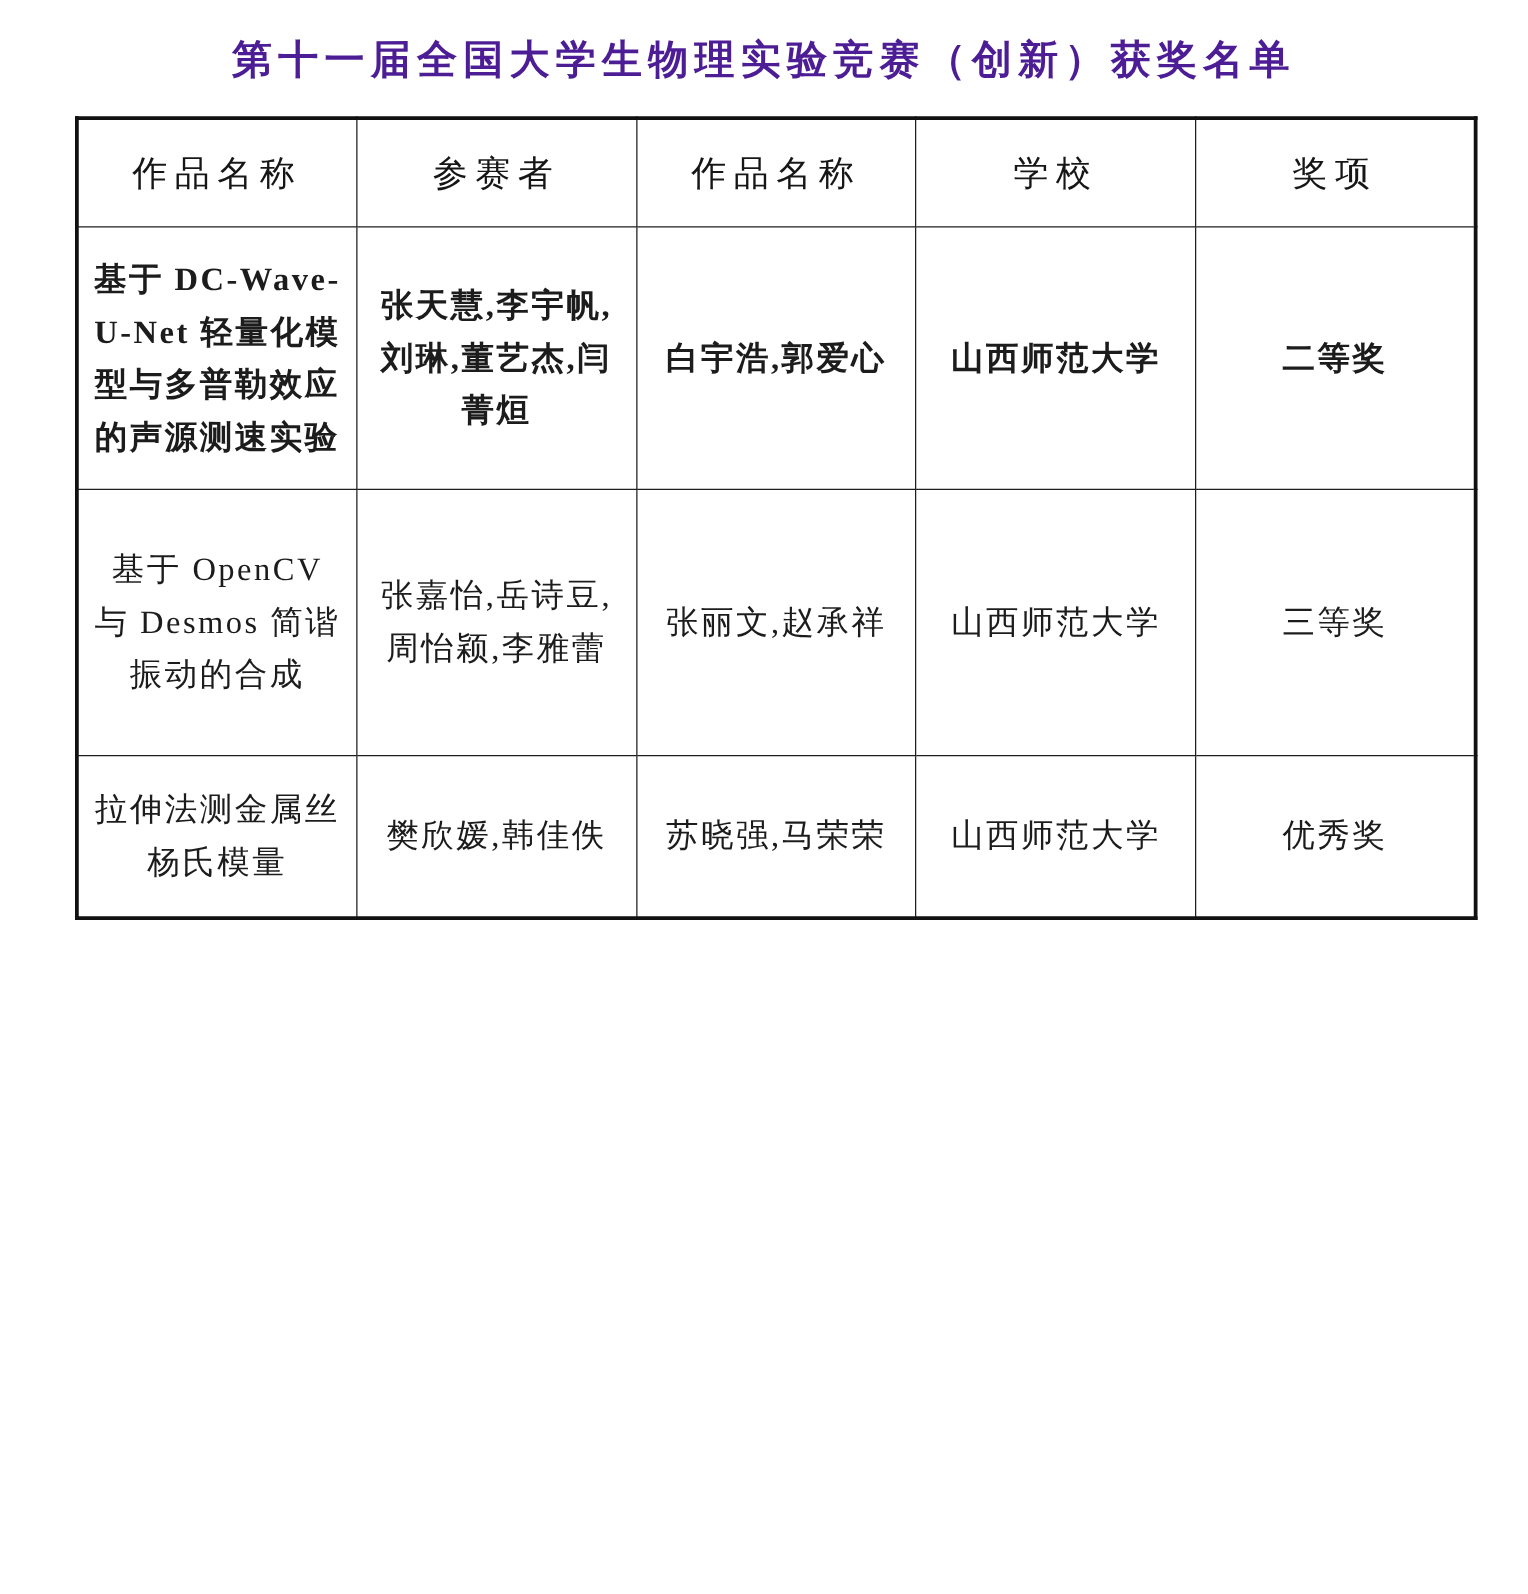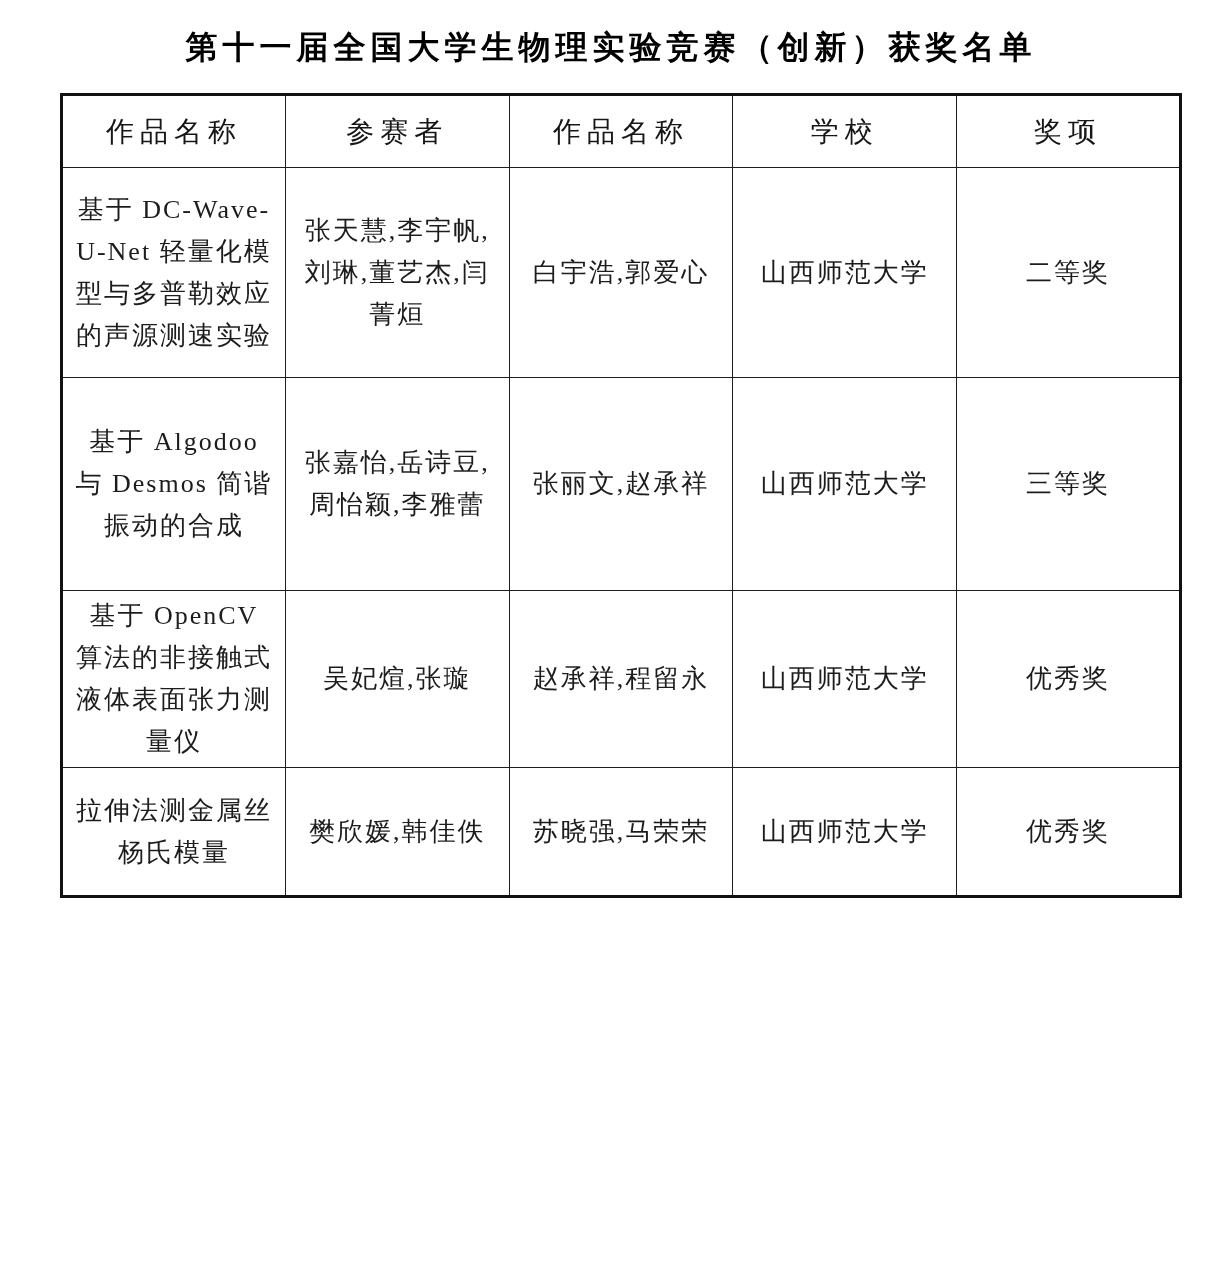--- a/index.html
+++ b/index.html
@@ -19,21 +19,21 @@
     overflow: hidden;
   }
   .doc-title {
     margin: 0;
     padding-top: 26px;
     height: 60px;
     text-align: center;
     font-size: 32px;
     font-weight: 600;
     letter-spacing: 5px;
-    color: #000000;
+    color: #4c1d95;
     white-space: nowrap;
   }
   table.awards {
     position: absolute;
     left: 60px;
     top: 93px;
     width: 1122px;
     border-collapse: collapse;
     table-layout: fixed;
     background: #ffffff;
@@ -67,22 +67,22 @@
     width: 20%;
   }
   td.col-work {
     letter-spacing: 4px;
   }
   td.col-participants {
     letter-spacing: 3px;
     padding-left: 26px;
     padding-right: 26px;
   }
-  thead tr { height: 73px; }
-  tbody tr:nth-child(1) { height: 210px; }
+  thead tr { height: 87px; }
+  tbody tr:nth-child(1) { height: 210px; font-weight: bold; }
   tbody tr:nth-child(2) { height: 213px; }
   tbody tr:nth-child(3) { height: 130px; }
   tbody tr:nth-child(4) { height: 129px; }
   tbody tr:nth-child(5) { height: 165px; }
   tbody tr:nth-child(6) { height: 131px; }
   tbody tr:nth-child(7) { height: 100px; }
 </style>
 </head>
 <body>
 
@@ -110,32 +110,25 @@
     <tbody>
 
     <tr>
           <td class="col-work">基于 DC-Wave-U-Net 轻量化模型与多普勒效应的声源测速实验</td>
           <td class="col-participants">张天慧,李宇帆,刘琳,董艺杰,闫菁烜</td>
           <td class="col-advisors">白宇浩,郭爱心</td>
           <td class="col-school">山西师范大学</td>
           <td class="col-award">二等奖</td>
         </tr>
         <tr>
-          <td class="col-work">基于 Algodoo 与 Desmos 简谐振动的合成</td>
+          <td class="col-work">基于 OpenCV 与 Desmos 简谐振动的合成</td>
           <td class="col-participants">张嘉怡,岳诗豆,周怡颖,李雅蕾</td>
           <td class="col-advisors">张丽文,赵承祥</td>
           <td class="col-school">山西师范大学</td>
           <td class="col-award">三等奖</td>
-        </tr>
-        <tr>
-          <td class="col-work">基于 OpenCV 算法的非接触式液体表面张力测量仪</td>
-          <td class="col-participants">吴妃煊,张璇</td>
-          <td class="col-advisors">赵承祥,程留永</td>
-          <td class="col-school">山西师范大学</td>
-          <td class="col-award">优秀奖</td>
         </tr>
         <tr>
           <td class="col-work">拉伸法测金属丝杨氏模量</td>
           <td class="col-participants">樊欣媛,韩佳佚</td>
           <td class="col-advisors">苏晓强,马荣荣</td>
           <td class="col-school">山西师范大学</td>
           <td class="col-award">优秀奖</td>
         </tr>
       </tbody>
   </table>

